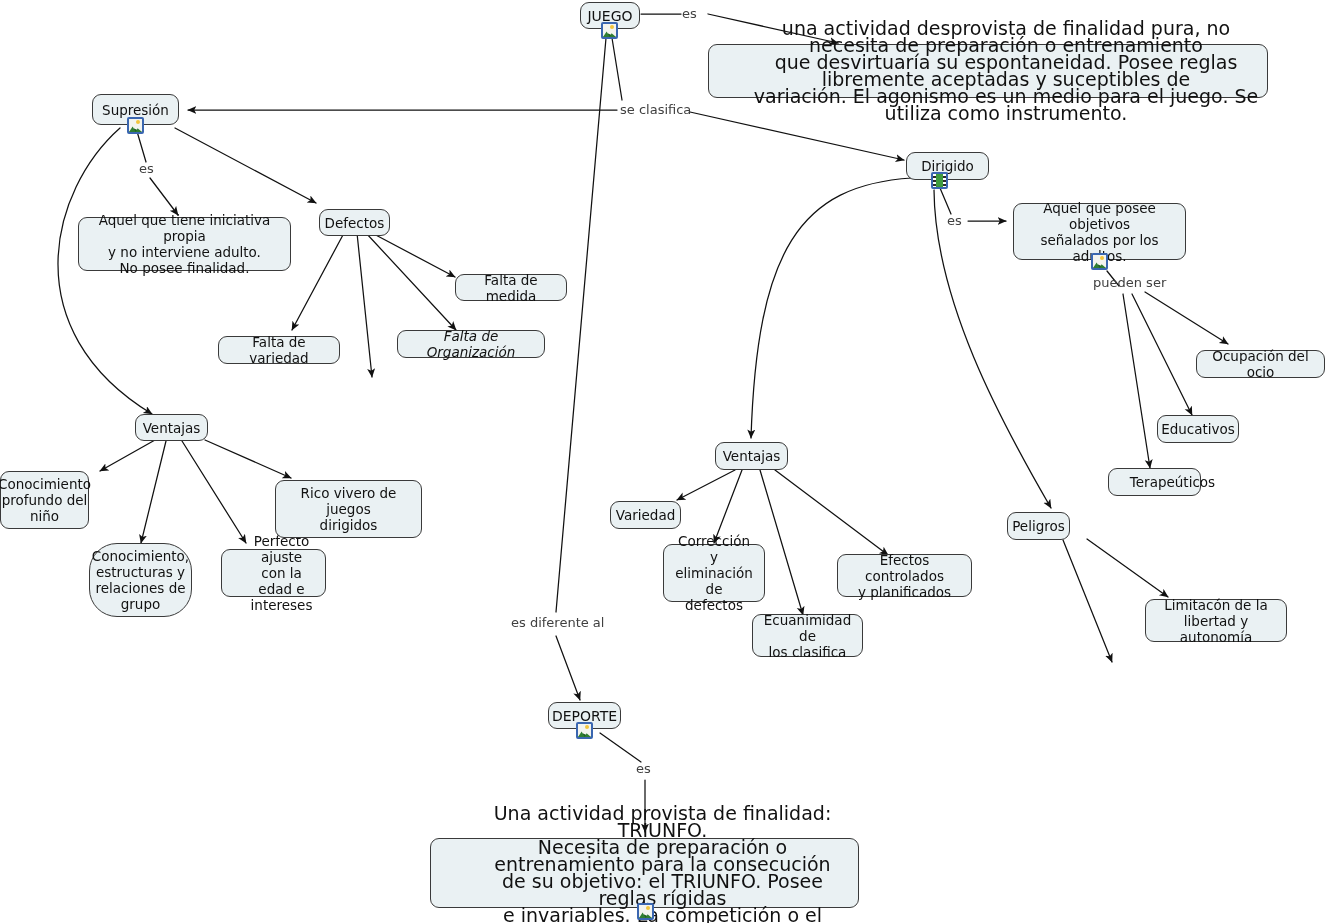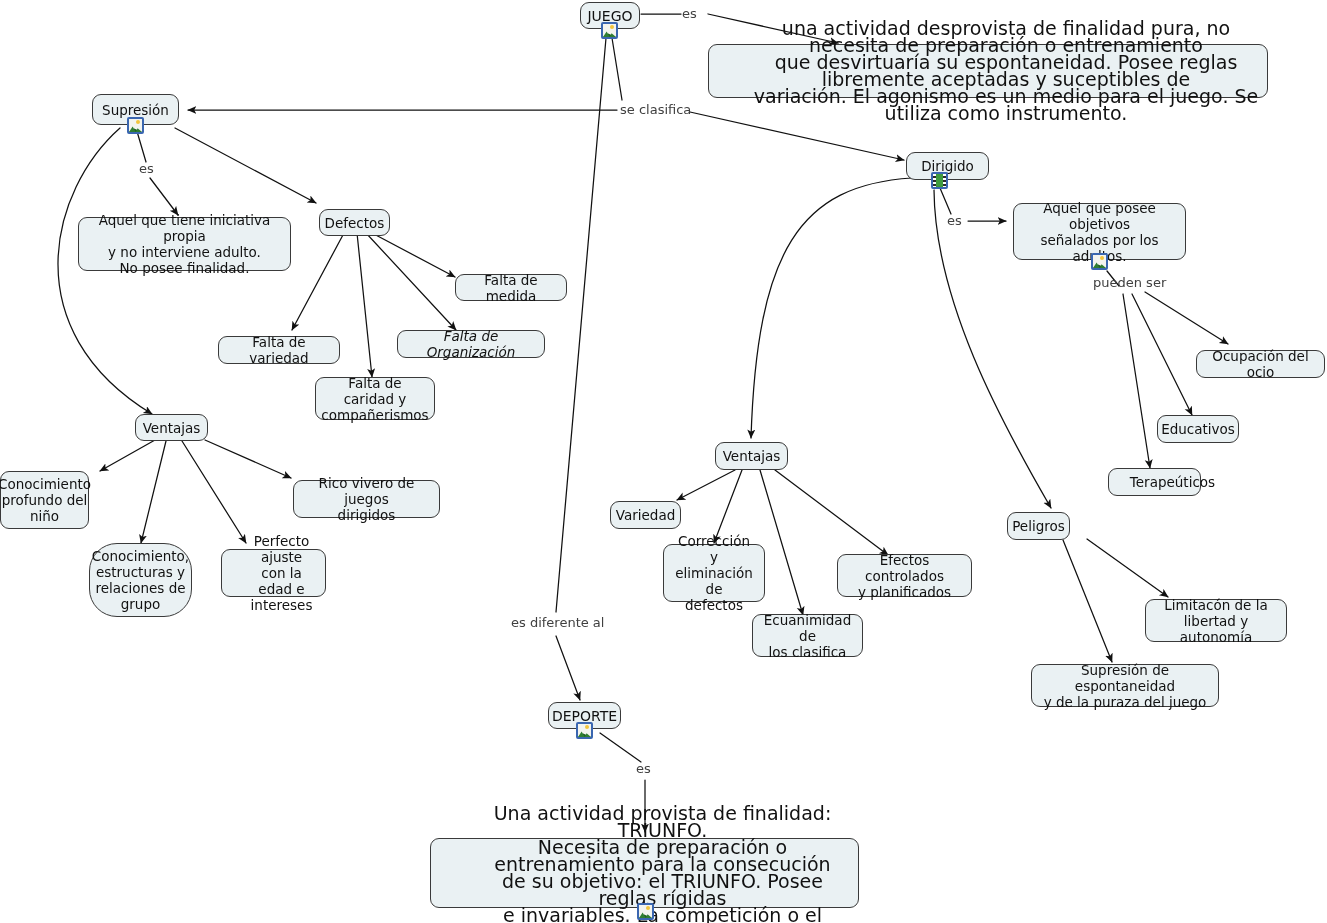--- a/index.html
+++ b/index.html
@@ -179,39 +179,37 @@
 No posee finalidad.</div>
 
   <div class="node" style="left:319px;top:209px;width:71px;height:27px;">Defectos</div>
 
   <div class="node" style="left:455px;top:274px;width:112px;height:27px;">Falta de medida</div>
 
   <div class="node" style="left:218px;top:336px;width:122px;height:28px;">Falta de variedad</div>
 
   <div class="node" style="left:397px;top:330px;width:148px;height:28px;font-style:italic;">Falta de Organización</div>
 
-  <div class="node" style="left:315px;top:377px;width:120px;height:43px;">Falta de caridad y
-compañerismos</div>
 
   <div class="node" style="left:135px;top:414px;width:73px;height:27px;">Ventajas</div>
 
   <div class="node" style="left:0px;top:471px;width:89px;height:58px;">Conocimiento
 profundo del
 niño</div>
 
   <div class="node" style="left:89px;top:543px;width:103px;height:74px;border-radius:28px;">Conocimiento,
 estructuras y
 relaciones de
 grupo</div>
 
   <div class="node" style="left:221px;top:549px;width:105px;height:48px;padding-left:24px;">Perfecto ajuste
 con la edad e
 intereses</div>
 
-  <div class="node" style="left:275px;top:480px;width:147px;height:38px;margin-left:18px;">Rico vivero de juegos
+  <div class="node" style="left:275px;top:480px;width:147px;height:58px;">Rico vivero de juegos
 dirigidos</div>
 
   <div class="node" style="left:906px;top:152px;width:83px;height:28px;">Dirigido</div>
   <span class="resicon video" style="left:931px;top:172px;">
     <span class="perfL"></span>
       <span class="strip"></span>
       <span class="perfR"></span>
   </span>
 
   <div class="node" style="left:1013px;top:203px;width:173px;height:57px;">Aquel que posee objetivos
@@ -242,22 +240,20 @@
 los clasifica</div>
 
   <div class="node" style="left:837px;top:554px;width:135px;height:43px;">Efectos controlados
 y planificados</div>
 
   <div class="node" style="left:1007px;top:512px;width:63px;height:28px;">Peligros</div>
 
   <div class="node" style="left:1145px;top:599px;width:142px;height:43px;">Limitacón de la
 libertad y autonomía</div>
 
-  <div class="node" style="left:1031px;top:664px;width:188px;height:43px;">Supresión de espontaneidad
-y de la puraza del juego</div>
 
   <div class="node title" style="left:548px;top:702px;width:73px;height:27px;">DEPORTE</div>
   <span class="resicon image" style="left:576px;top:722px;">
     <span class="sky"></span>
       <span class="sun"></span>
       <span class="hill2"></span>
       <span class="hill"></span>
   </span>
 
   <div class="node big" style="left:430px;top:838px;width:429px;height:70px;">Una actividad provista de finalidad: TRIUNFO.

